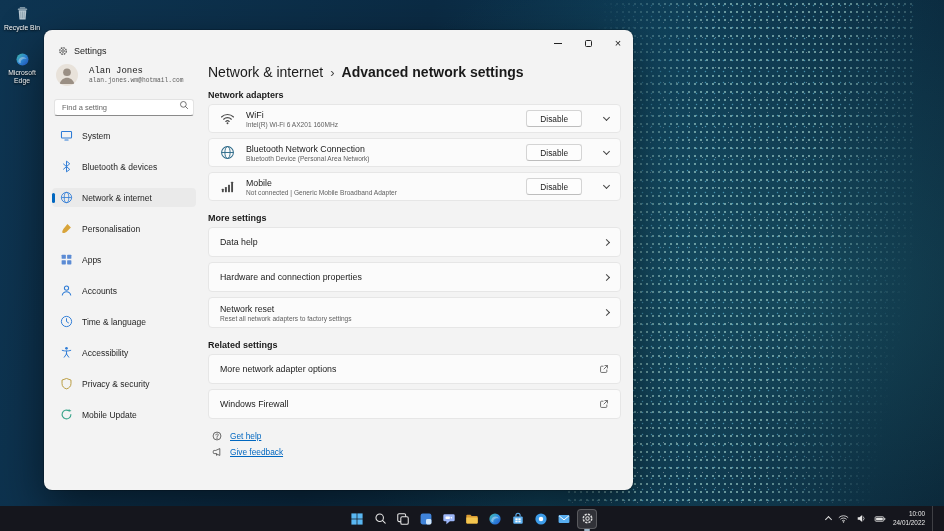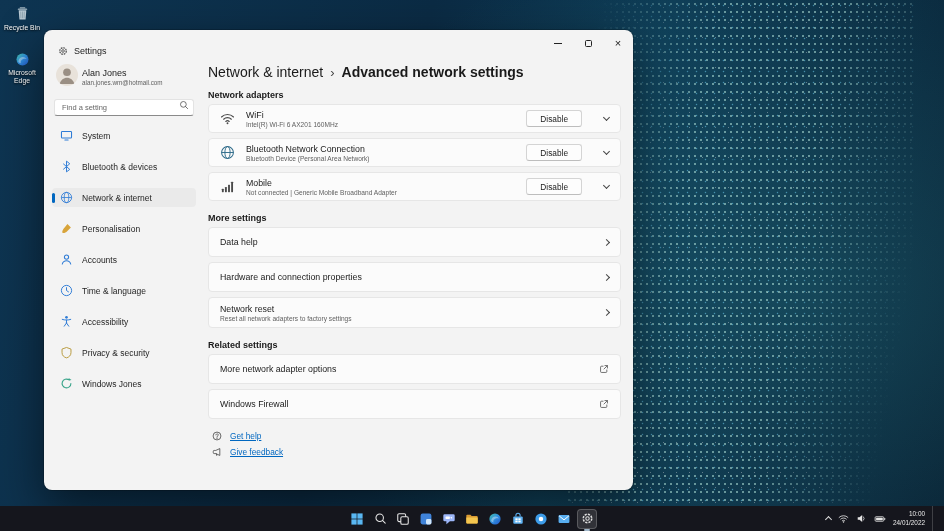--- a/index.html
+++ b/index.html
@@ -36,21 +36,21 @@
   .window-controls { margin-left:auto; display:flex; height:100%; }
   .wc { width:30px; height:100%; display:flex; align-items:center; justify-content:center; color:#222; }
   .wc-min-glyph { width:8px; height:1px; background:#222; display:block; }
   .wc-max-glyph { width:7px; height:7px; border:1px solid #222; border-radius:1.5px; display:block; }
   .wc-close { font-size:11px; line-height:1; }
 
   .window-body { flex:1; display:flex; min-height:0; }
 
   
   .sidebar { width:158px; flex:0 0 auto; padding:2px 6px 8px 8px; display:flex; flex-direction:column; }
-  .profile { display:flex; align-items:flex-end; gap:4px; padding:6px 4px 10px; }
+  .profile { display:flex; align-items:center; gap:11px; padding:6px 4px 10px;font-family:Liberation Mono, monospace; }
   .avatar { width:22px; height:22px; border-radius:50%; background:#e8e2da; overflow:hidden; display:flex; align-items:flex-end; justify-content:center; flex:0 0 auto; }
   .profile-name { font-size:9px; color:#1b1b1b; }
   .profile-email { font-size:6.3px; color:#5f5f5f; margin-top:1px; }
   .searchbox { position:relative; margin:0 2px 10px; }
   .searchbox input { width:100%; height:17px; border:1px solid #e3e3e3; border-bottom:1px solid #8a8a8a;
     border-radius:3px; background:#fff; font-size:7.5px; padding:0 18px 0 7px; color:#333; font-family:inherit; outline:none; }
   .searchbox input::placeholder { color:#666; }
   .search-glyph { position:absolute; right:5px; top:3.5px; color:#555; }
   .nav { display:flex; flex-direction:column; gap:12px; }
   .nav-item { position:relative; display:flex; align-items:center; gap:9px; height:19px; padding:0 8px;
@@ -347,20 +347,28 @@
           </div>
         <div class="nav-item">
             <span class="nav-ico" style="color:#d8a43a">
               <svg width="13" height="13">
                 <use href="#i-brush"></use>
               </svg>
             </span>
             <span>Personalisation</span>
           </div>
         <div class="nav-item">
+            <span class="nav-ico" style="color:#5b8bd4">
+              <svg width="13" height="13">
+                <use href="#i-apps"></use>
+              </svg>
+            </span>
+            <span>Apps</span>
+          </div>
+        <div class="nav-item">
             <span class="nav-ico" style="color:#2f7cd6">
               <svg width="13" height="13">
                 <use href="#i-person"></use>
               </svg>
             </span>
             <span>Accounts</span>
           </div>
         <div class="nav-item">
             <span class="nav-ico" style="color:#2f7cd6">
               <svg width="13" height="13">
@@ -384,21 +392,21 @@
               </svg>
             </span>
             <span>Privacy &amp; security</span>
           </div>
         <div class="nav-item">
             <span class="nav-ico" style="color:#3ba58b">
               <svg width="13" height="13">
                 <use href="#i-update"></use>
               </svg>
             </span>
-            <span>Windows Jones</span>
+            <span>Mobile Update</span>
           </div>
       </nav>
     </aside>
 
     <main class="content">
       <div class="breadcrumb">
         <span class="crumb-parent">Network &amp; internet</span>
         <span class="crumb-sep">›</span>
         <span class="crumb-current">Advanced network settings</span>
       </div>

